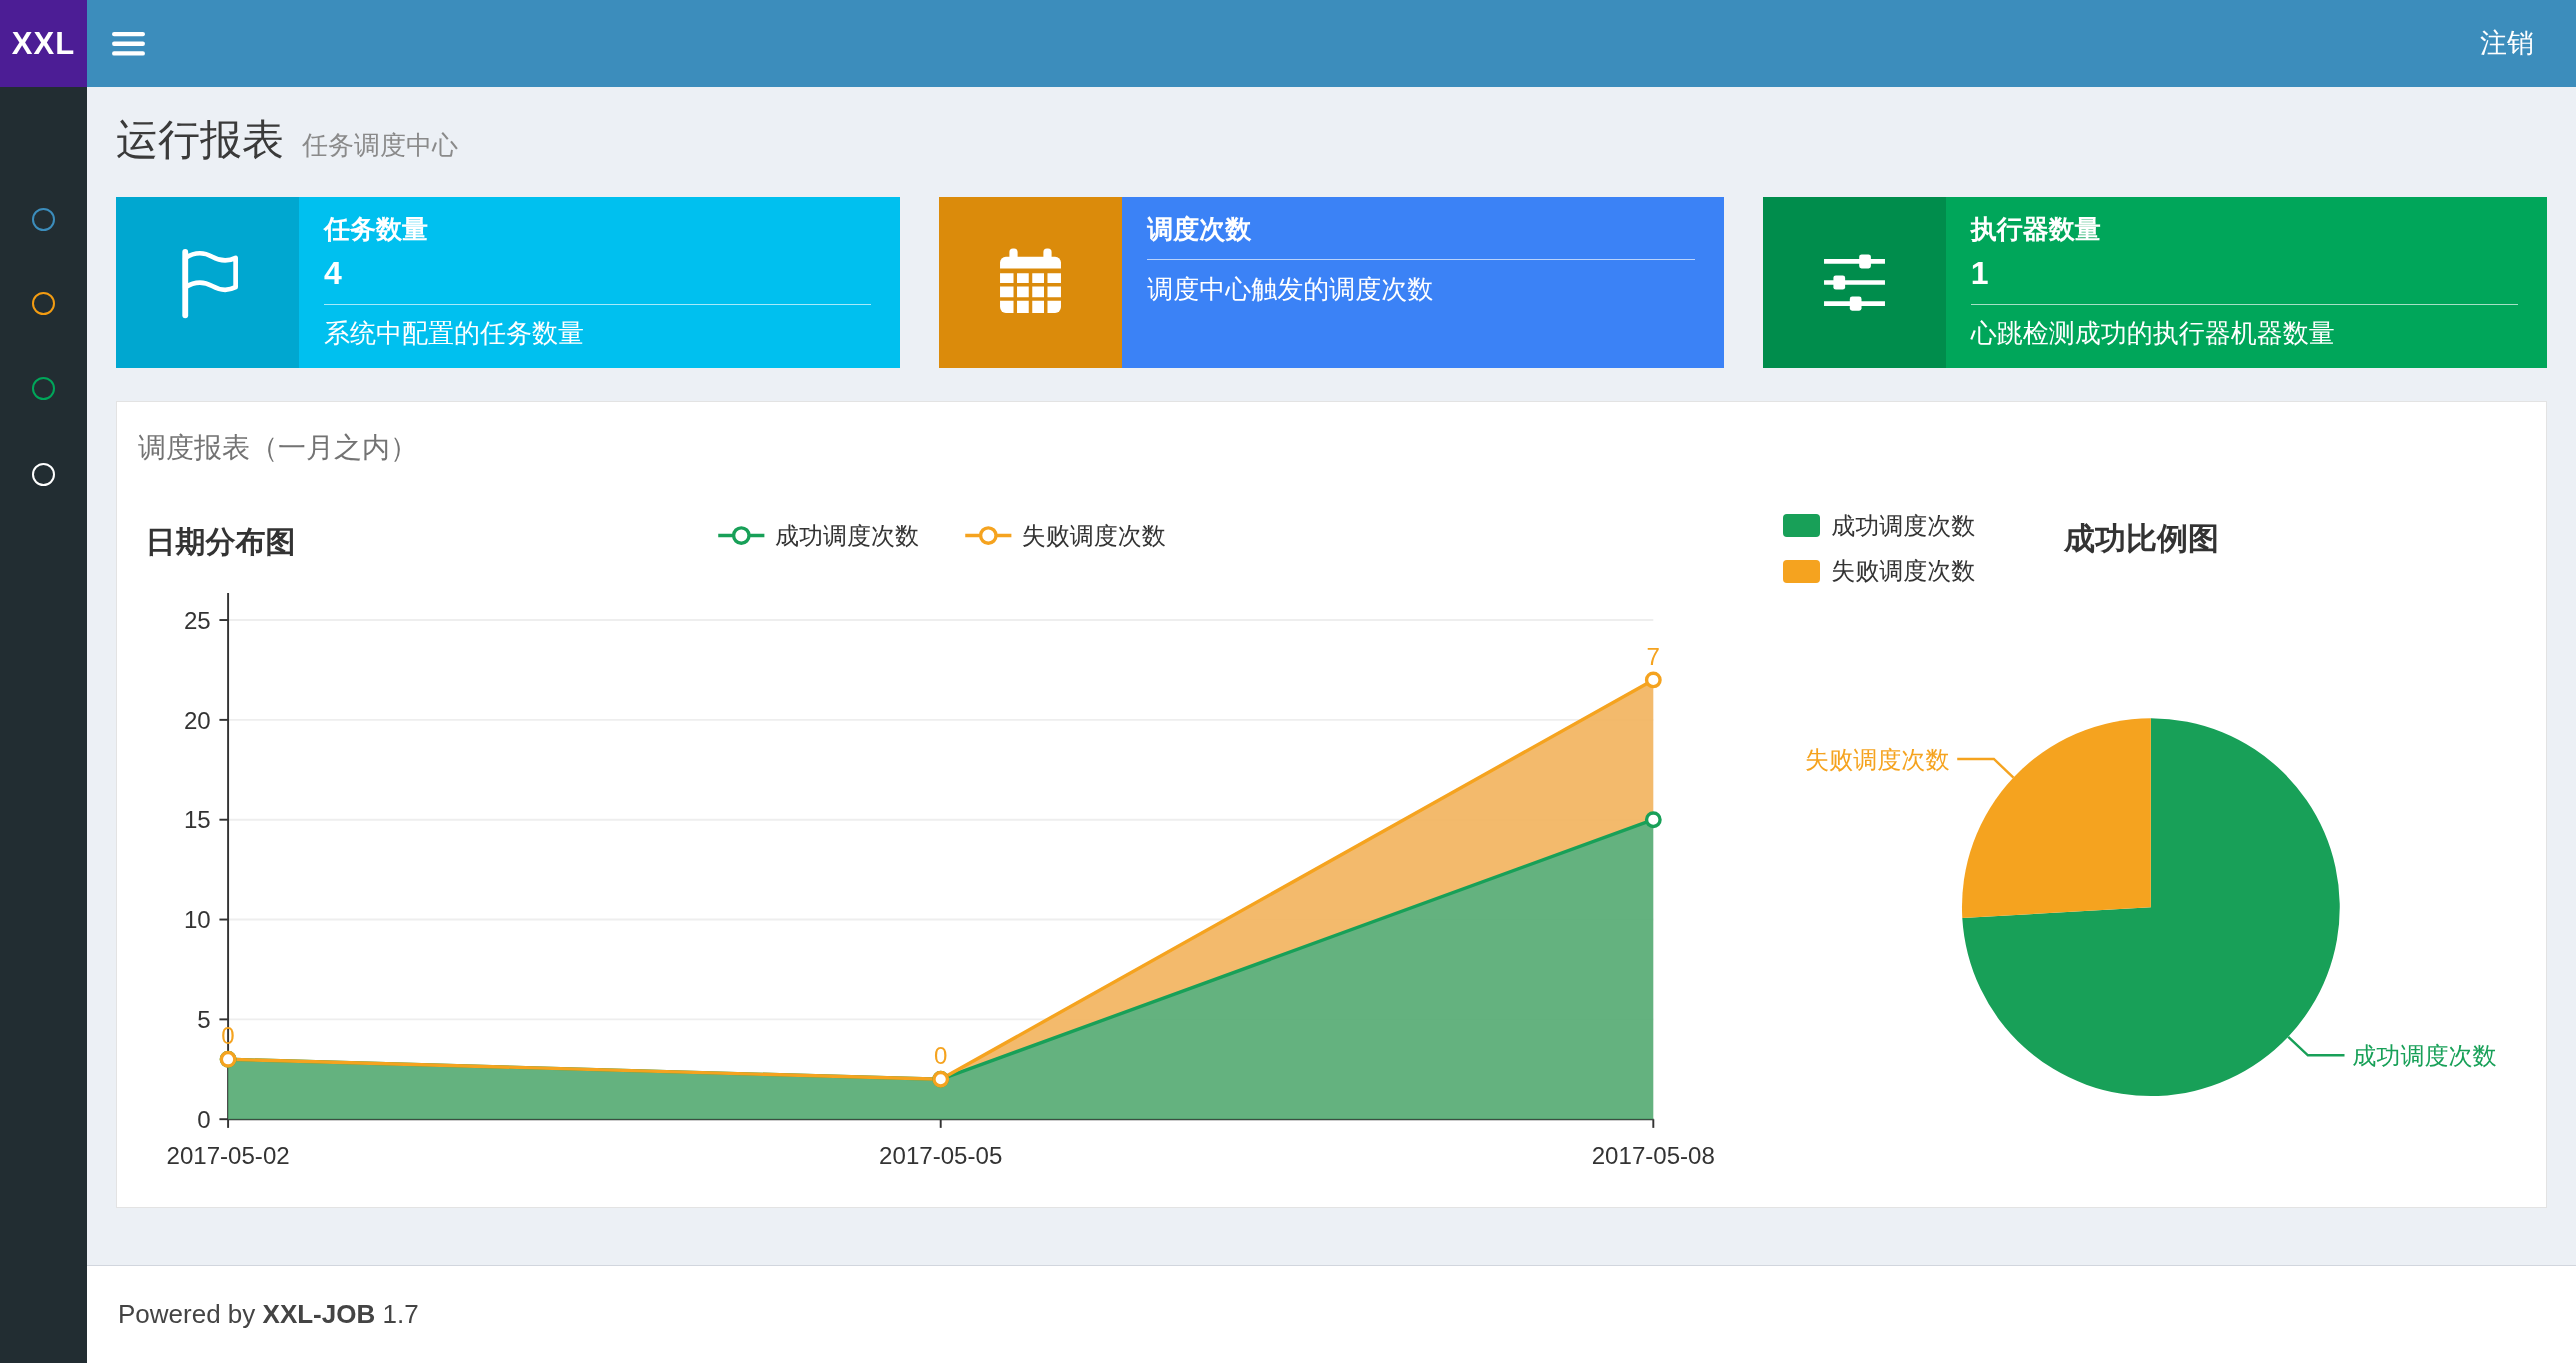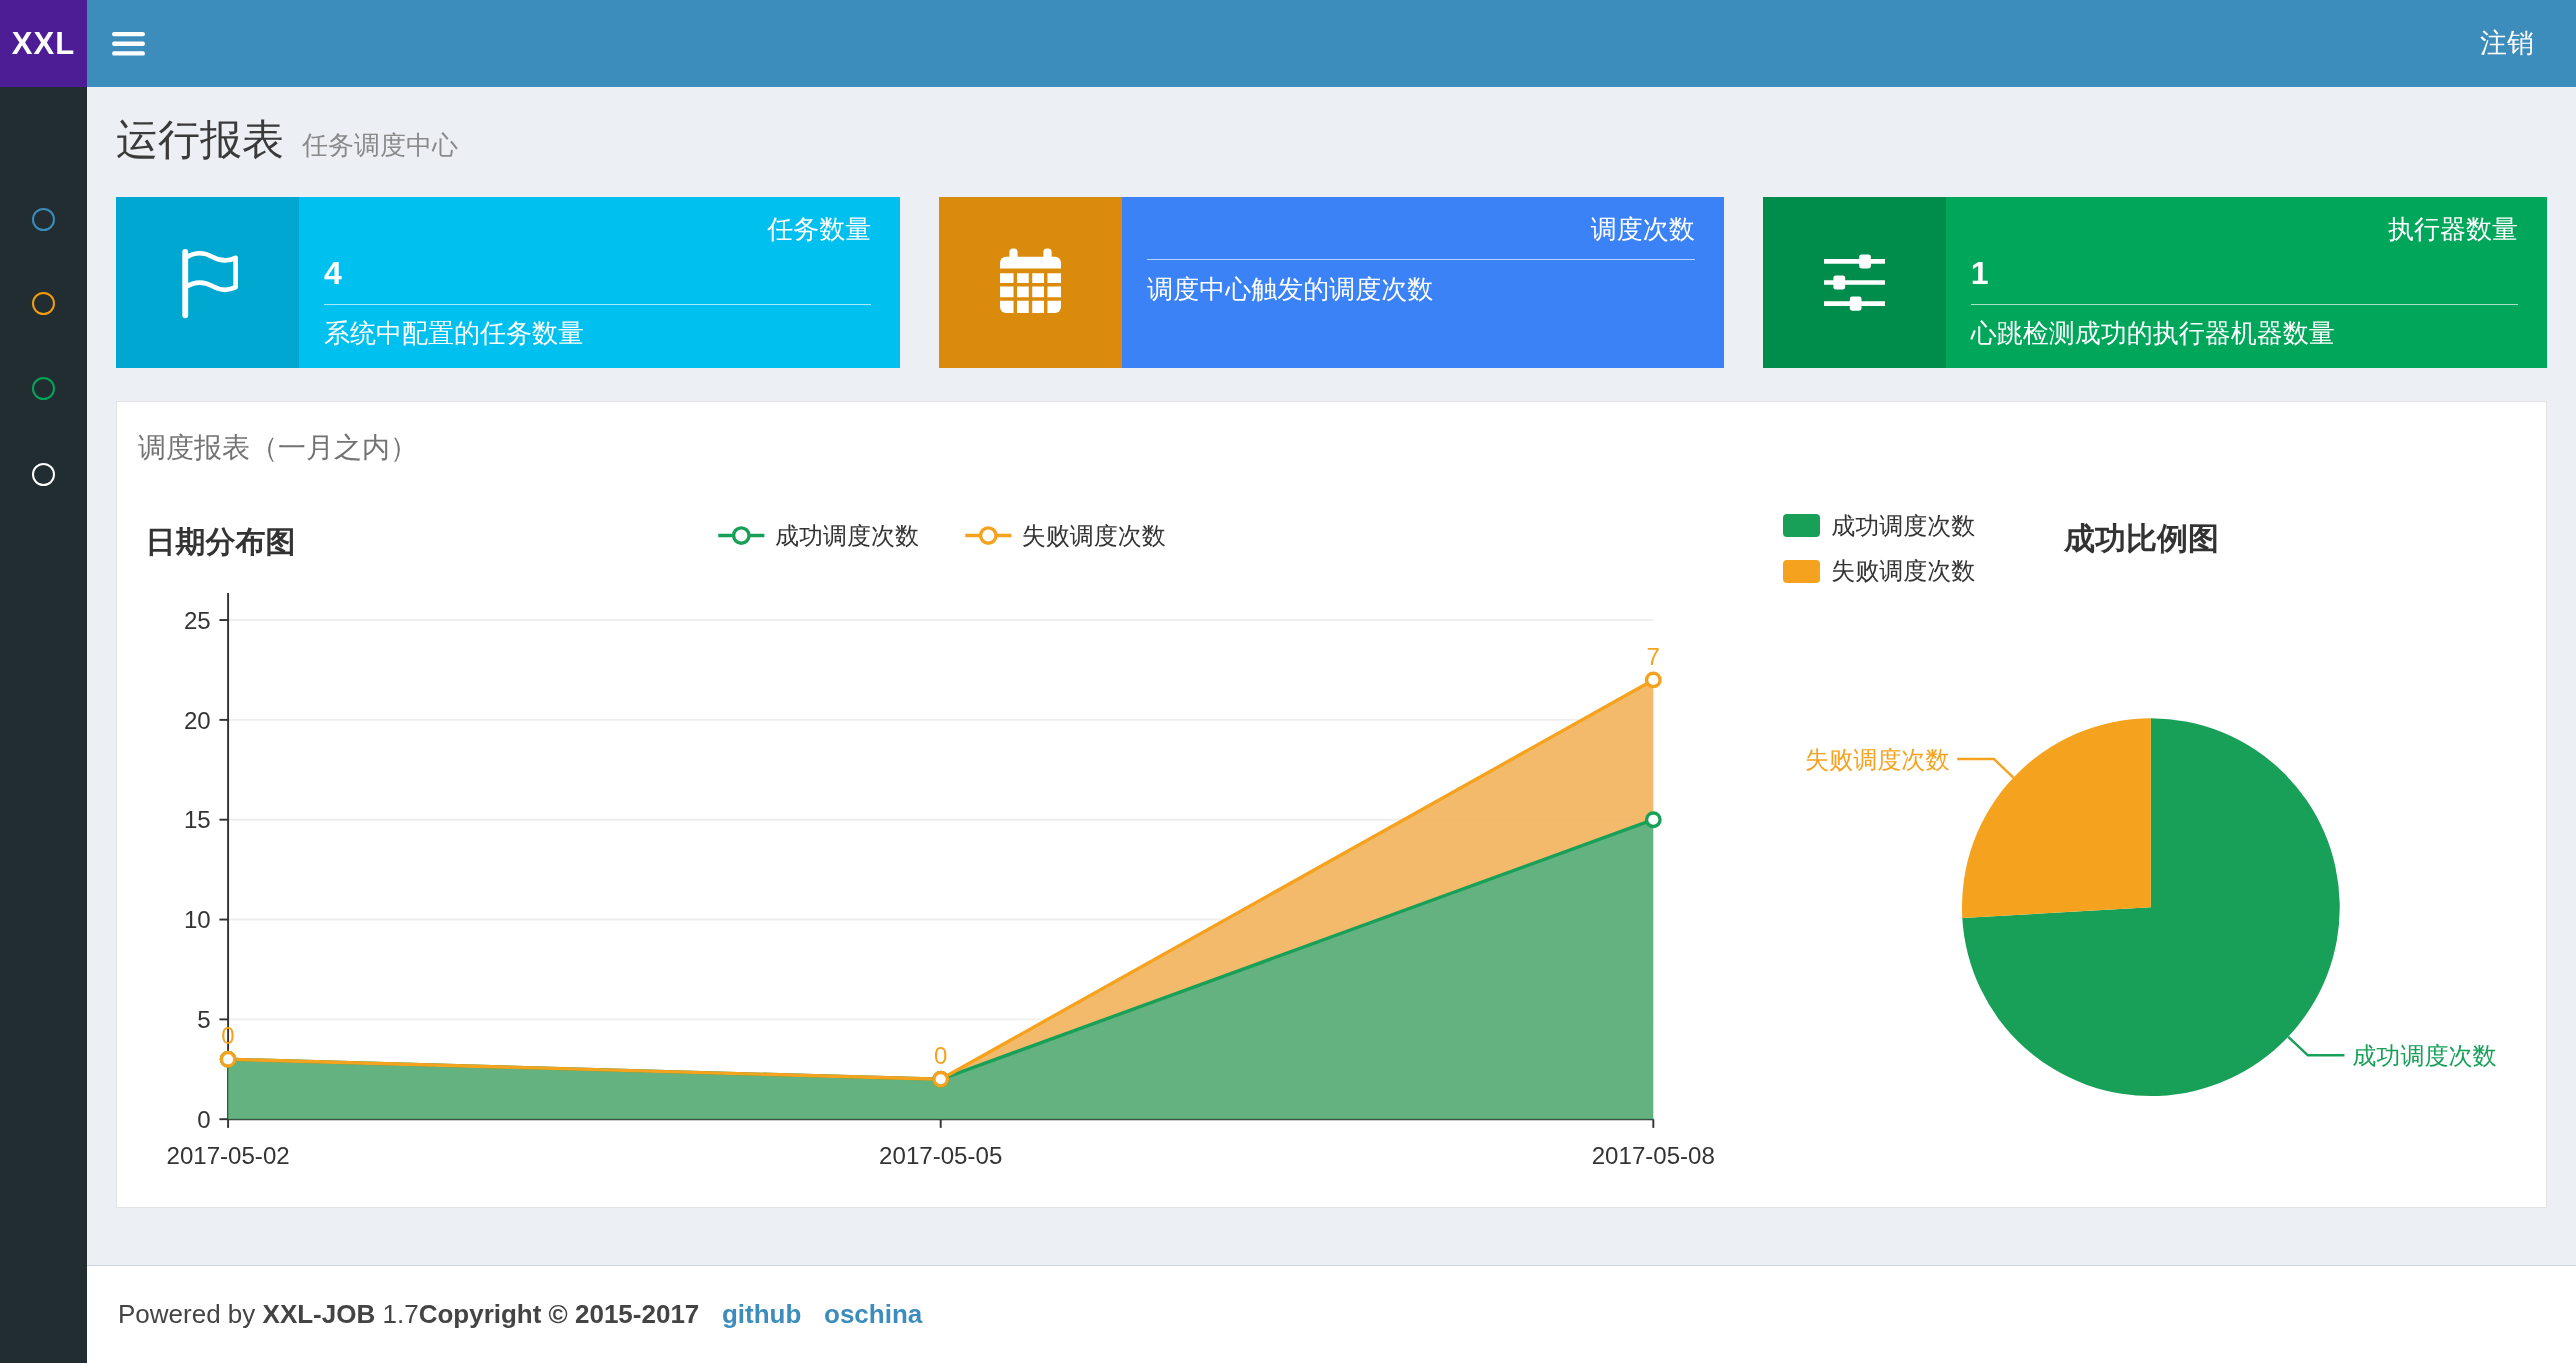--- a/index.html
+++ b/index.html
@@ -25,21 +25,21 @@
   .content{position:absolute;left:87px;top:87px;right:0;bottom:98px;background:#ecf0f5;overflow:hidden;}
   .page-header{padding:25px 29px 0;}
   .page-title{display:inline;font-size:42px;font-weight:normal;color:#3a3a3a;}
   .page-sub{font-size:26px;color:#8a8a8a;margin-left:13.5px;}
 
   
   .boxes{display:flex;gap:39px;padding:29px 29px 0;}
   .ibox{flex:1;height:171px;display:flex;color:#fff;overflow:hidden;}
   .ibox-icon{width:183px;display:flex;align-items:center;justify-content:center;flex:none;}
   .ibox-body{flex:1;padding:15.4px 29px 0 25px;}
-  .ibox-title{font-size:26px;font-weight:normal;text-align:right;}
+  .ibox-title{font-size:26px;font-weight:bold;}
   .ibox-num{font-size:32px;font-weight:bold;margin-top:7.7px;}
   .ibox-hr{border:none;border-top:1.9px solid rgba(255,255,255,.65);margin:11.6px 0 11.6px;}
   .ibox-desc{font-size:26px;}
 
   
   .panel{position:relative;margin:33px 29px 0;height:807px;background:#fff;border:1px solid #e3e3e3;}
   .panel-title{padding:27px 0 0 21px;font-size:28px;color:#737373;}
 
   .chart-left{position:absolute;left:19px;top:106px;width:1639px;height:689px;}
   .chart-right{position:absolute;left:1658px;top:106px;width:771px;height:689px;}
@@ -235,19 +235,14 @@
   </section>
 
 </main>
 
 <footer class="footer">
   <div>
     <span>Powered by</span>
     <span class="bold">XXL-JOB</span>
     <span>1.7</span>
   </div>
-  <div>
-    <span class="bold">Copyright © 2015-2017</span>
-    <a>github</a>
-    <a>oschina</a>
-  </div>
 </footer>
 
 
 </body></html>

